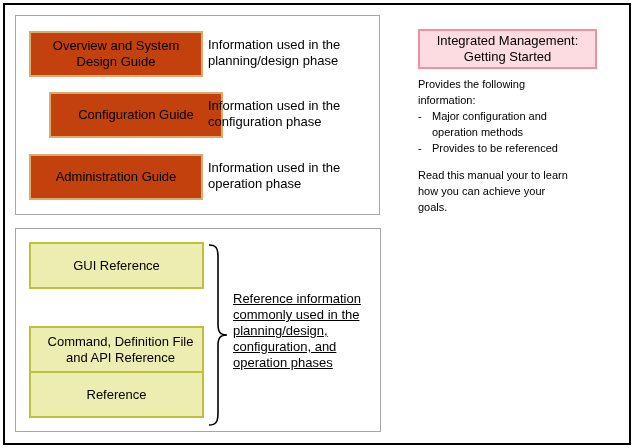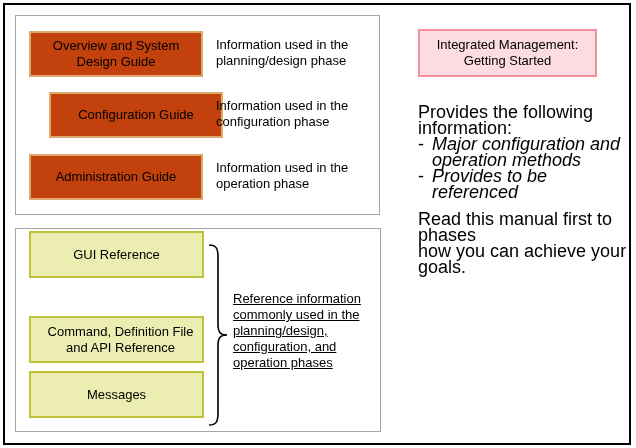--- a/index.html
+++ b/index.html
@@ -23,52 +23,52 @@
   .group-reference { left: 15px; top: 228px; width: 366px; height: 204px; }
   .box {
     position: absolute;
     display: flex; align-items: center; justify-content: center;
     text-align: center;
     font-size: 13px; line-height: 16px;
     white-space: pre-line;
   }
   .box-manual { background: #c2410c; border: 2px solid #dca96e; left: 29px; width: 174px; height: 46px; }
   .box-ref    { background: #ecedb0; border: 2px solid #bfc139; left: 29px; width: 175px; height: 47px; }
-  .box-start  { background: #fddce1; border: 2px solid #f2909b; left: 418px; top: 29px; width: 179px; height: 48px; }
+  .box-start  { background: #fddce1; border: 2px solid #f2909b; left: 418px; top: 29px; width: 179px; height: 40px; }
   .b1 { top: 31px; }
   .b2 { top: 92px; margin-left: 20px; }
   .b3 { top: 154px; text-align: right; }
-  .r1 { top: 231px; }
-  .r2 { top: 316px; padding-left: 8px; }
+  .r1 { top: 242px; }
+  .r2 { top: 326px; padding-left: 8px; }
   .r3 { top: 371px; }
   .desc {
-    position: absolute; left: 216px; width: 172px;
+    position: absolute; left: 208px; width: 172px;
     font-size: 13px; line-height: 16px;
     white-space: pre-line;
   }
   .d1 { top: 37px; }
   .d2 { top: 98px; }
   .d3 { top: 160px; }
   .brace {
     position: absolute; left: 206px; top: 243px; width: 24px; height: 184px;
   }
   .ref-note {
     position: absolute; left: 233px; top: 291px; width: 158px;
     font-size: 13px; line-height: 16px;
     white-space: pre-line;
     text-decoration: underline;
   }
   .right-text {
-    position: absolute; left: 418px; top: 104px; width: 216px;
-    font-size: 18px; line-height: 16px;
+    position: absolute; left: 418px; top: 76px; width: 216px;
+    font-size: 11px; line-height: 16px;
   }
   .right-text .intro { white-space: pre-line; }
   .bullet-row { display: flex; }
   .bullet-marker { width: 14px; flex: 0 0 14px; }
-  .bullet-text { white-space: pre-line; font-style: italic; }
+  .bullet-text { white-space: pre-line; }
   .outro { margin-top: 11px; white-space: pre-line; }
 </style>
 </head>
 <body>
 
 <div class="canvas">
   <div class="outer-frame"></div>
 
   <div class="group group-phases"></div>
 
@@ -83,21 +83,21 @@
 
   <div class="box box-manual b3">Administration Guide</div>
   <div class="desc d3">Information used in the
 operation phase</div>
 
   <div class="group group-reference"></div>
 
   <div class="box box-ref r1">GUI Reference</div>
   <div class="box box-ref r2">Command, Definition File
 and API Reference</div>
-  <div class="box box-ref r3">Messages</div>
+  <div class="box box-ref r3">Reference</div>
 
   <svg class="brace" viewBox="0 0 24 184" xmlns="http://www.w3.org/2000/svg">
     <path d="M 3 2 C 10 2 12 5 12 14 L 12 81 C 12 89 14 92 21 92 C 14 92 12 95 12 103 L 12 170 C 12 179 10 182 3 182" fill="none" stroke="#000" stroke-width="1.6"></path>
   </svg>
 
   <div class="ref-note">Reference information
 commonly used in the
 planning/design,
 configuration, and
 operation phases</div>
@@ -110,17 +110,17 @@
 information:</div>
     <div class="bullet-row">
       <span class="bullet-marker">-</span>
       <span class="bullet-text">Major configuration and
 operation methods</span>
     </div>
     <div class="bullet-row">
       <span class="bullet-marker">-</span>
       <span class="bullet-text">Provides to be referenced</span>
     </div>
-    <div class="outro">Read this manual first to phases
+    <div class="outro">Read this manual your to learn
 how you can achieve your
 goals.</div>
   </div>
 </div>
 
 </body></html>

